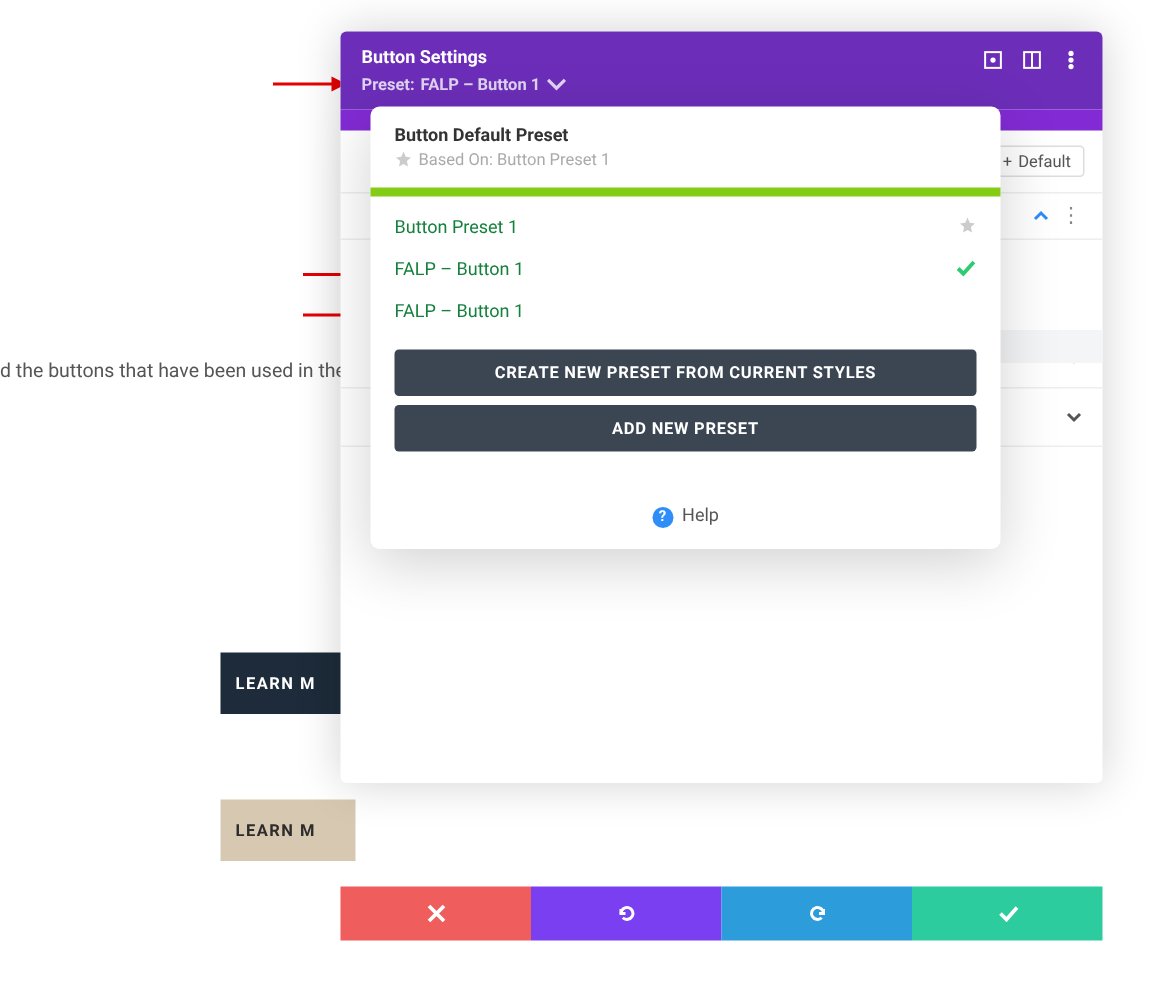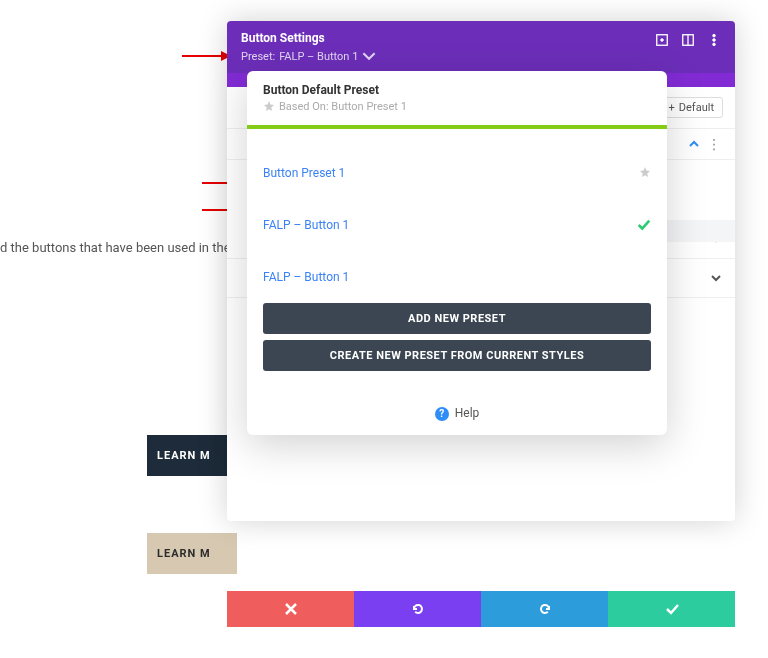--- a/index.html
+++ b/index.html
@@ -19,31 +19,31 @@
   .ar2 { left: 202px; top: 182px; width: 42px; }
   .ar3 { left: 202px; top: 209px; width: 42px; }
 
   
   .panel { position: absolute; left: 227px; top: 21px; width: 508px; background: #fff; box-shadow: 0 0 30px rgba(0,0,0,.18); border-radius: 4px; display: flex; flex-direction: column; }
 
   
   .ph { background: #6c2eb9; color: #fff; padding: 10px 14px 10px 14px; border-top-left-radius: 4px; border-top-right-radius: 4px; display: flex; align-items: flex-start; justify-content: space-between; }
   .ph-left { display: flex; flex-direction: column; gap: 4px; }
   .ph-title { font-size: 12px; font-weight: 700; }
-  .ph-sub { font-size: 11px; color: #e0d4f2; display: flex; align-items: center; gap: 4px; }
+  .ph-sub { font-size: 11px; color: #e0d4f2; display: flex; align-items: center; gap: 4px; font-weight: bold; }
   .ph-right { display: flex; align-items: center; gap: 12px; margin-top: 2px; }
   .ph-ico { width: 14px; height: 14px; fill: #fff; stroke: #fff; cursor: pointer; }
 
   
   .dropdown { position: absolute; left: 247px; top: 71px; width: 420px; background: #fff; border-radius: 6px; box-shadow: 0 10px 40px rgba(0,0,0,.18); z-index: 10; padding-bottom: 10px; }
-  .dd-sec { padding: 12px 16px; border-bottom: 4px solid #84cc16; }
+  .dd-sec { padding: 12px 16px; border-bottom: 6px solid #84cc16; }
   .dd-default-title { font-size: 12px; font-weight: 700; color: #333; }
   .dd-default-sub { font-size: 11px; color: #aaa; margin-top: 3px; display: flex; align-items: flex-start; gap: 4px; }
   .dd-list { padding: 6px 0; }
-  .dd-item { display: flex; justify-content: space-between; padding: 7px 16px; font-size: 12px; color: #3b82f6; cursor: pointer; margin-top: 24px; }
+  .dd-item { display: flex; justify-content: space-between; padding: 7px 16px; font-size: 12px; color: #15803d; cursor: pointer; }
   .star { width: 12px; height: 12px; fill: #ccc; }
   .check { width: 14px; height: 14px; stroke: #2ecc71; stroke-width: 3; fill: none; }
   .dd-btn { display: block; width: calc(100% - 32px); margin: 6px 16px 0 16px; background: #3b4652; color: #fff; font-size: 11px; font-weight: 700; letter-spacing: .5px; text-align: center; padding: 9px 0; border-radius: 3px; cursor: pointer; }
   .dd-help { text-align: center; padding: 14px 0 4px 0; font-size: 12px; color: #555; margin-top: 21px; }
   .help-q { display: inline-flex; width: 14px; height: 14px; border-radius: 50%; background: #2e8df7; color: #fff; font-size: 10px; font-weight: 700; align-items: center; justify-content: center; margin-right: 6px; }
 
   
   .pbody { padding: 0; }
   .tabbar-under { background: #822bd4; height: 14px; }
   .row-filter { display: flex; justify-content: flex-end; padding: 10px 12px; border-bottom: 1px solid #eee; }
@@ -164,22 +164,22 @@
       <span>FALP – Button 1</span>
       <svg class="check" viewBox="0 0 16 16">
           <path d="M2 8 L6 12 L14 3"></path>
         </svg>
     </div>
     <div class="dd-item">
       <span>FALP – Button 1</span>
       <span></span>
     </div>
   </div>
+  <div class="dd-btn">CREATE NEW PRESET FROM CURRENT STYLES</div>
   <div class="dd-btn">ADD NEW PRESET</div>
-  <div class="dd-btn">CREATE NEW PRESET FROM CURRENT STYLES</div>
   <div class="dd-help">
     <span class="help-q">?</span><span>Help</span>
   </div>
 </div>
 
 <div class="actions">
   <div class="act red">
     <svg viewBox="0 0 16 16">
         <path d="M3 3 L13 13 M13 3 L3 13" stroke-width="2.5" fill="none"></path>
       </svg>

